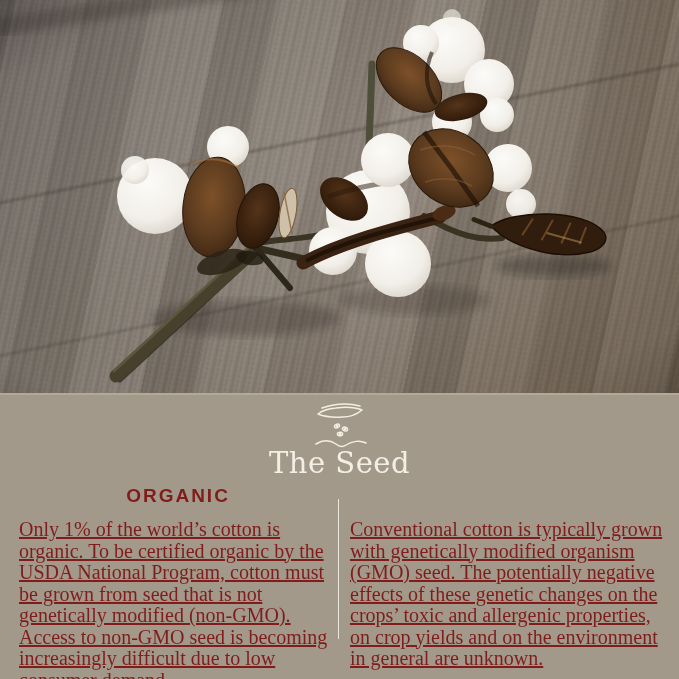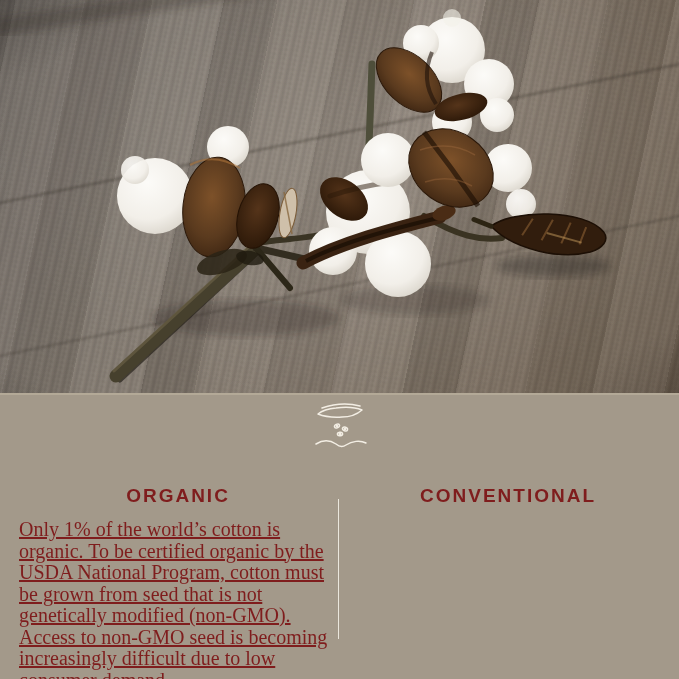--- a/index.html
+++ b/index.html
@@ -152,21 +152,22 @@
         <ellipse cx="33" cy="26" rx="2.6" ry="1.8" transform="rotate(-25 33 26)"></ellipse>
         <circle cx="33" cy="26" r="0.6" fill="#f3eee4"></circle>
         <ellipse cx="41" cy="29" rx="2.6" ry="1.8" transform="rotate(20 41 29)"></ellipse>
         <circle cx="41" cy="29" r="0.6" fill="#f3eee4"></circle>
         <ellipse cx="36" cy="34" rx="2.6" ry="1.8" transform="rotate(-10 36 34)"></ellipse>
         <circle cx="36" cy="34" r="0.6" fill="#f3eee4"></circle>
         <path d="M12,44 C20,39 26,40 32,44 C35,46.5 39,47 42,45 C48,41 56,40 62,43"></path>
       </svg>
     </div>
 
+    <h1 class="title">The Seed</h1>
 
     <div class="heading h-left">ORGANIC</div>
-    <div class="heading h-right">CONVENTIONAL</div>
 
     <div class="divider"></div>
 
     <p class="body b-left">Only 1% of the world’s cotton is organic. To be certified organic by the USDA National Program, cotton must be grown from seed that is not genetically modified (non-GMO). Access to non-GMO seed is becoming increasingly difficult due to low consumer demand.</p>
+    <p class="body b-right">Conventional cotton is typically grown with genetically modified organism (GMO) seed. The potentially negative effects of these genetic changes on the crops’ toxic and allergenic properties, on crop yields and on the environment in general are unknown.</p>
   </div>
 </div>
 
 </body></html>

